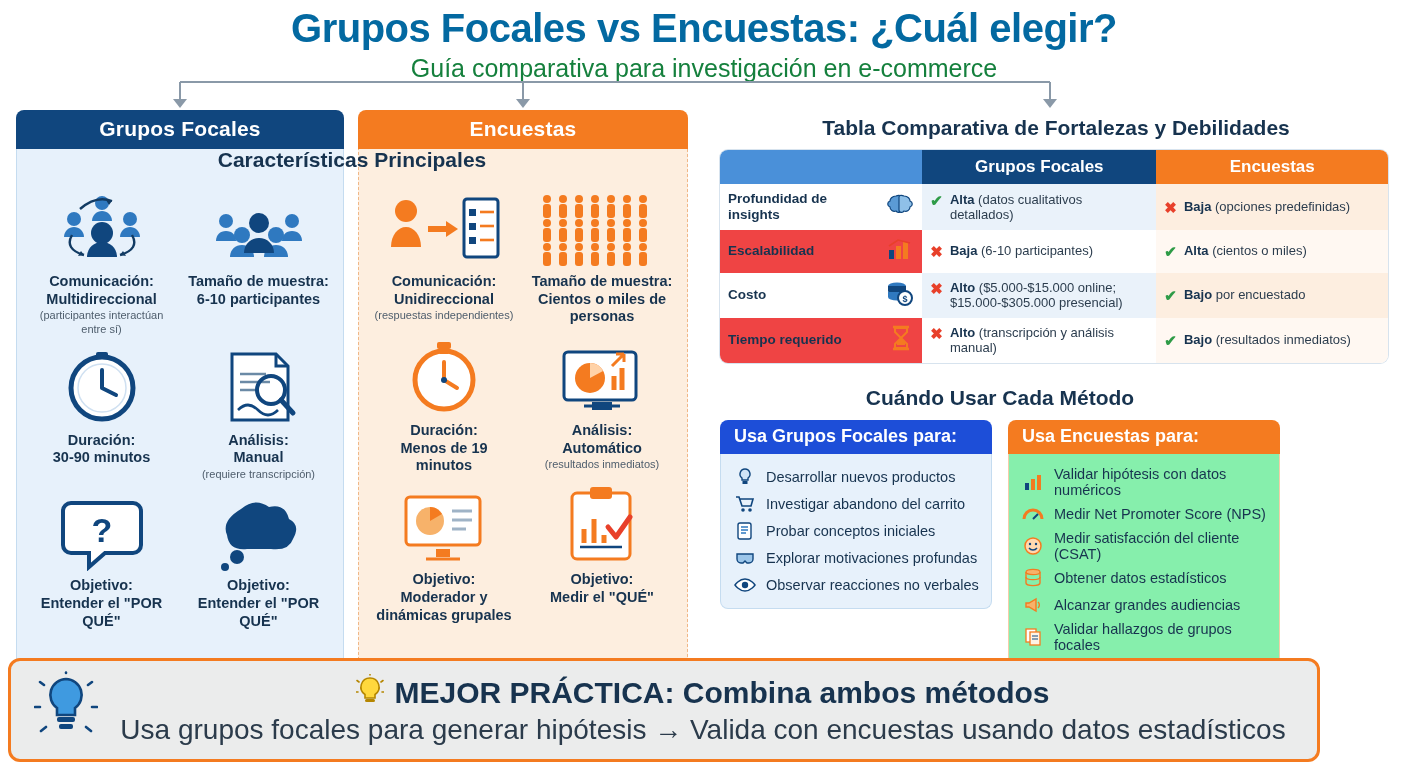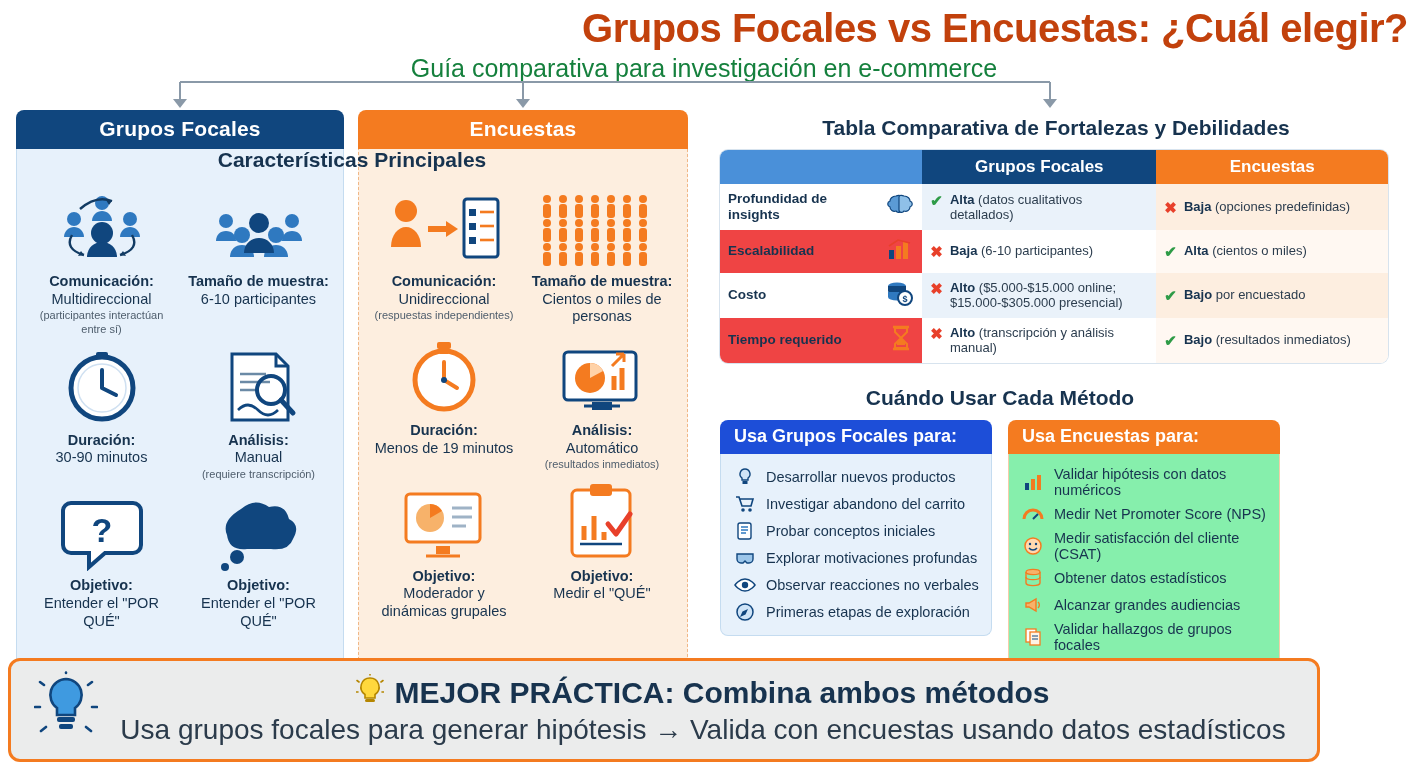--- a/index.html
+++ b/index.html
@@ -16,24 +16,24 @@
     position: relative;
   }
   .page {
     position: relative;
     width: 1408px;
     height: 768px;
   }
 
   
   .title {
-    text-align: right;
+    text-align: center;
     font-size: 40px;
     font-weight: bold;
-    color: #c2410c;
+    color: #0369a1;
     letter-spacing: -0.5px;
     padding-top: 6px;
     line-height: 1.12;
   }
   .subtitle {
     text-align: center;
     font-size: 25px;
     color: #15803d;
     line-height: 1.2;
     margin-top: 2px;
@@ -99,21 +99,21 @@
     align-items: flex-end;
     justify-content: center;
   }
   .cell .lbl {
     font-size: 14.5px;
     font-weight: bold;
     line-height: 1.22;
     margin-top: 6px;
     color: #17334f;
   }
-  .cell .lbl .norm { font-weight: normal; }
+  .cell .lbl .norm { font-weight: bold; }
   .cell .sub {
     font-size: 11px;
     color: #4e5d6c;
     font-weight: normal;
     line-height: 1.2;
     margin-top: 1px;
   }
 
   
   .tbl-title {
@@ -711,29 +711,20 @@
           </div>
           <div class="use-item">
             <span class="ui-ico">
               <svg width="22" height="18" viewBox="0 0 22 18">
                   <path d="M1 9s4-6 10-6 10 6 10 6-4 6-10 6S1 9 1 9z" fill="#ffffff" stroke="#10467e" stroke-width="1.5"></path>
                   <circle cx="11" cy="9" r="3.2" fill="#10467e"></circle>
                 </svg>
             </span>
             <span>Observar reacciones no verbales</span>
           </div>
-          <div class="use-item">
-            <span class="ui-ico">
-              <svg width="20" height="20" viewBox="0 0 20 20">
-                  <circle cx="10" cy="10" r="8" fill="#cfe4f7" stroke="#10467e" stroke-width="1.5"></circle>
-                  <path d="M13 7l-2.5 5.5L5 15l2.5-5.5z" fill="#10467e"></path>
-                </svg>
-            </span>
-            <span>Primeras etapas de exploración</span>
-          </div>
         </div>
       </div>
 
       <div style="width:328px;">
         <div class="use-head" style="background:#f47b20;">Usa Encuestas para:</div>
         <div class="use-body orange">
           <div class="use-item">
             <span class="ui-ico">
               <svg width="22" height="20" viewBox="0 0 22 20">
                   <rect x="3" y="11" width="4" height="7" fill="#10467e"></rect>

